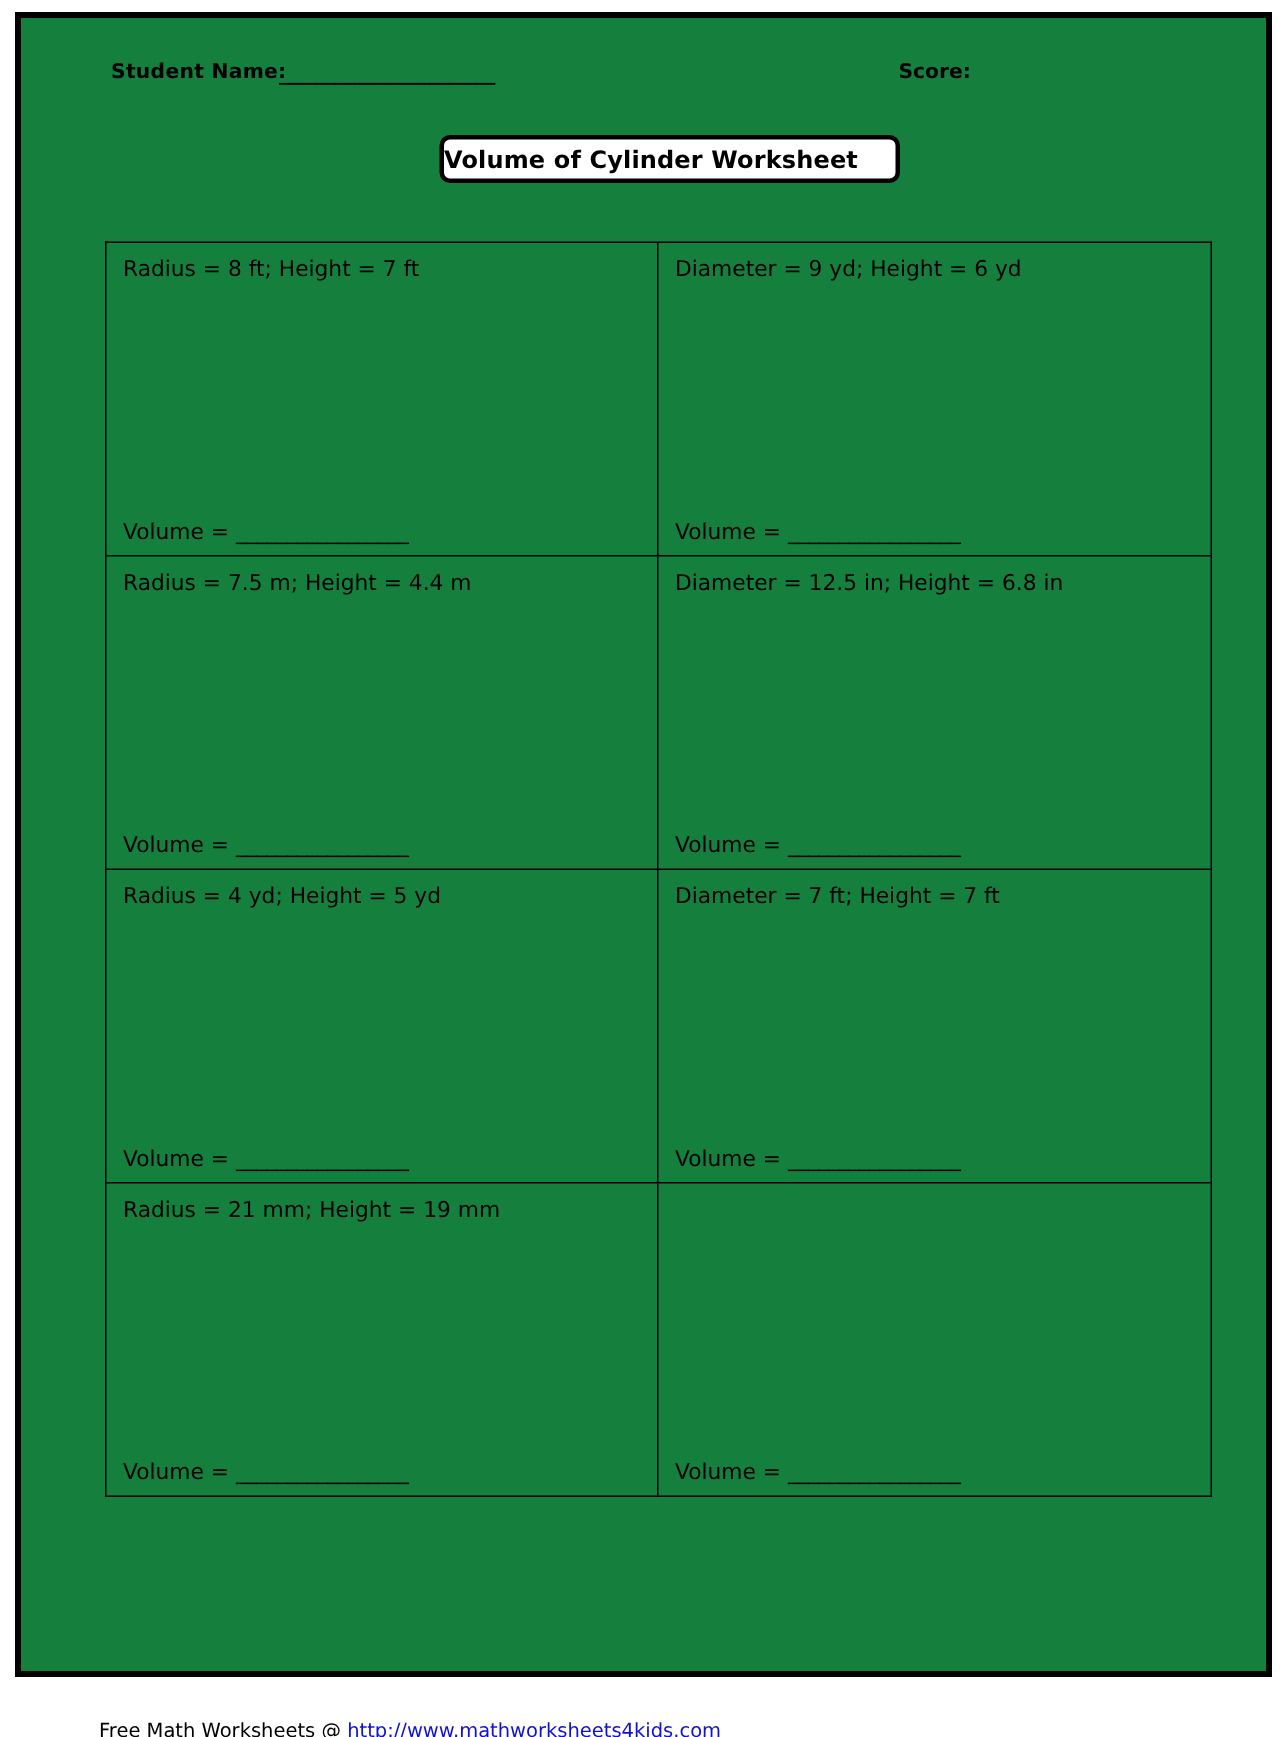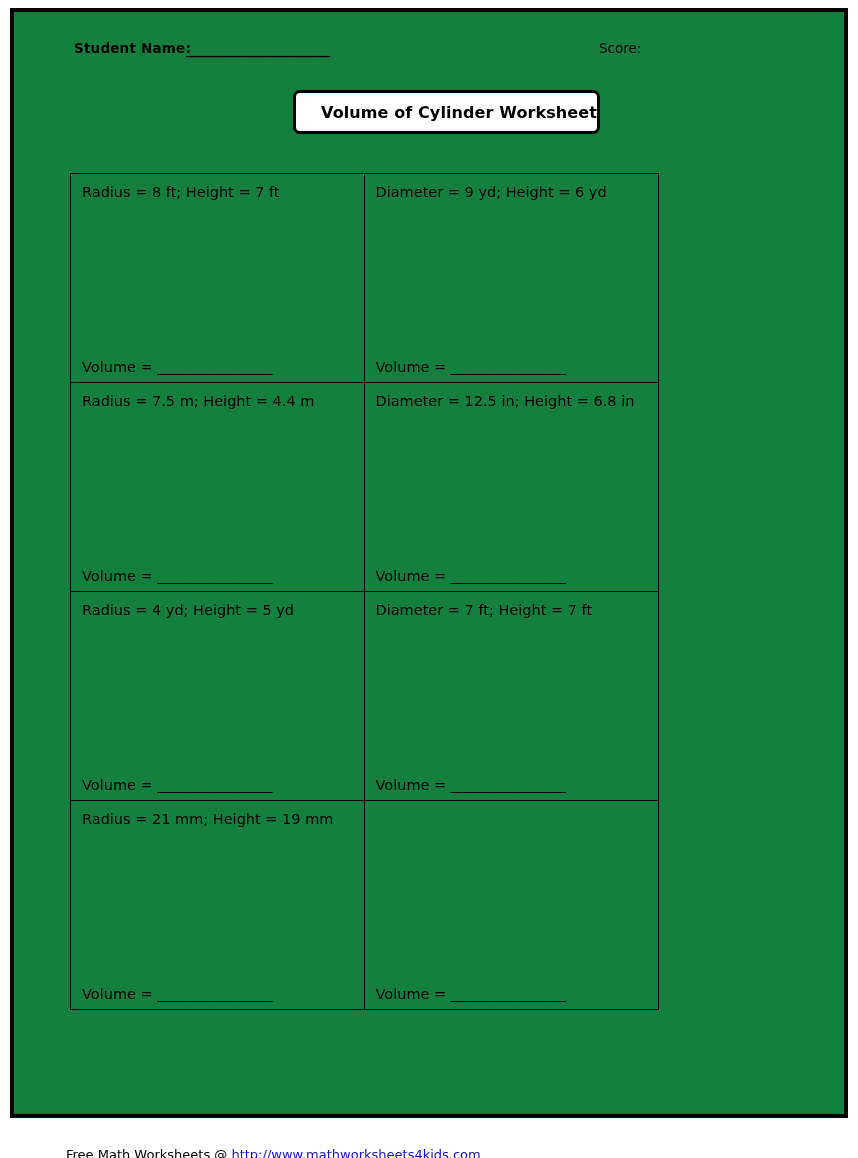--- a/index.html
+++ b/index.html
@@ -60,50 +60,50 @@
     font-weight: bold;
     letter-spacing: -0.5px;
     white-space: nowrap;
     text-align: center;
   }
   .score-label {
     position: absolute;
     left: 585px;
     top: 0;
     font-size: 13.5px;
-    font-weight: normal;
+    font-weight: bold;
   }
 
   
   .title-box {
     position: absolute;
     left: 279px;
     top: 78px;
     width: 307px;
-    height: 44px;
+    height: 32px;
     border: 3px solid #000000;
     border-radius: 7px;
     box-sizing: border-box;
     display: flex;
     align-items: center;
-    justify-content: flex-end;
+    justify-content: flex-start;
     background: #ffffff;
   }
   .title-text {
     font-size: 16px;
     font-weight: bold;
     letter-spacing: 0.1px;
   }
 
   
   .grid {
     position: absolute;
     left: 56px;
-    top: 161px;
-    width: 589px;
+    top: 149px;
+    width: 738px;
     border: 1px solid #000000;
     border-bottom: none;
     box-sizing: border-box;
   }
   .grid-row {
     display: flex;
     width: 100%;
     border-bottom: 1px solid #000000;
     box-sizing: border-box;
   }

